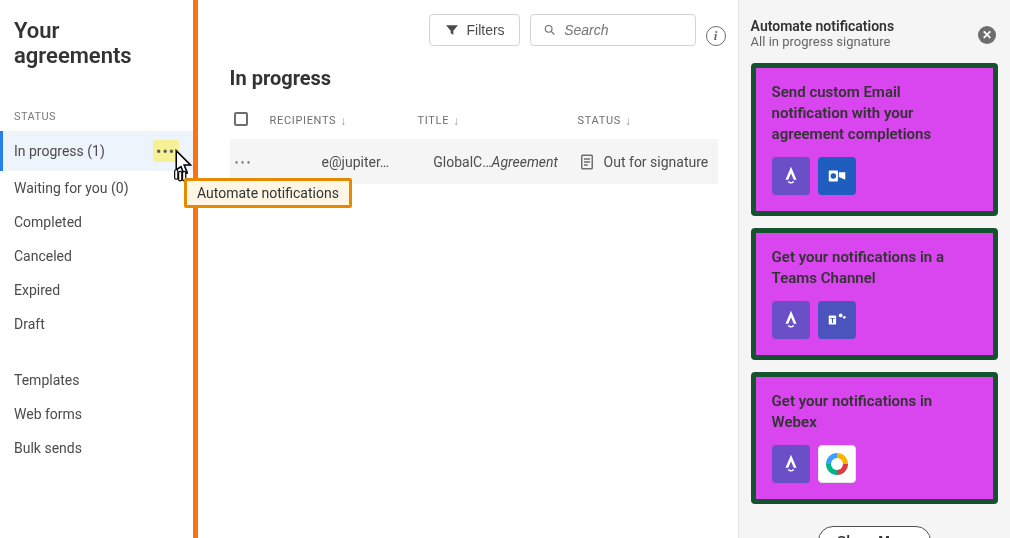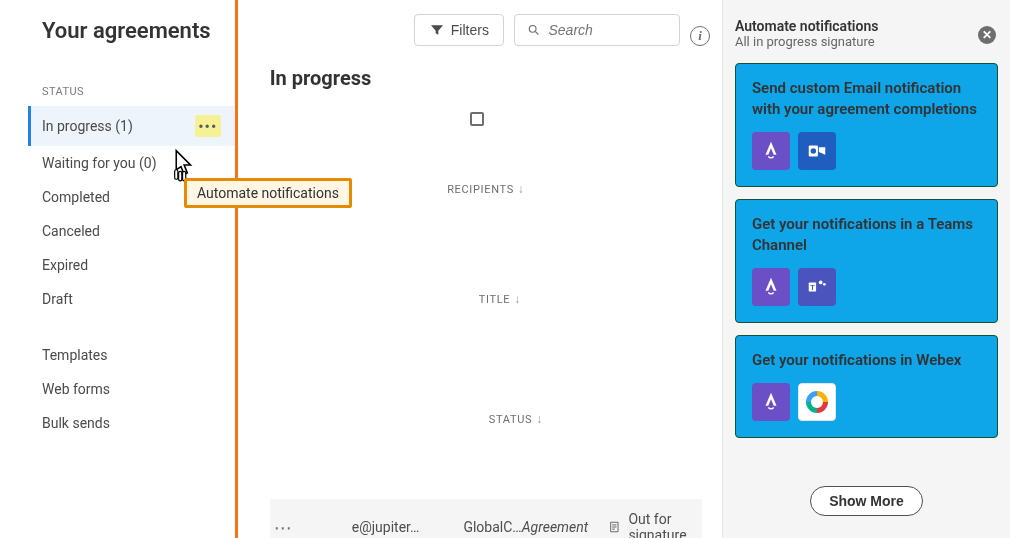--- a/index.html
+++ b/index.html
@@ -1,39 +1,39 @@
 <!DOCTYPE html>
 <html><head>
 <meta charset="utf-8">
 <style>
   * { box-sizing: border-box; margin: 0; padding: 0; }
   body { font-family: -apple-system, BlinkMacSystemFont, "Segoe UI", Roboto, Arial, sans-serif; font-size: 14px; color: #2c2c2c; width: 1010px; height: 538px; overflow: hidden; background: #fff; position: relative; }
   .container { display: flex; height: 100%; }
-  .left-col { width: 216px; border-right: 3px solid #f97316; padding-top: 18px; margin-left: 28px; }
+  .left-col { width: 216px; border-right: 5px solid #f97316; padding-top: 18px; }
   .main-col { flex: 1; padding: 18px 0 0 0; position: relative; }
   .right-panel { width: 296px; background: #f5f5f5; border-left: 1px solid #e6e6e6; padding: 18px 12px 12px 12px; position: relative; display: flex; flex-direction: column; }
 
   .page-title { font-size: 22px; font-weight: 600; padding: 0 14px 20px 14px; color: #333; }
 
   .topbar { position: absolute; top: 14px; right: 12px; display: flex; align-items: flex-end; gap: 10px; }
   .filters-btn { display: inline-flex; align-items: center; gap: 6px; border: 1px solid #d3d3d3; border-radius: 4px; background: #fff; padding: 7px 14px; cursor: pointer; font-size: 14px; color: #4b4b4b; }
   .search-wrap { display: inline-flex; align-items: center; gap: 8px; border: 1px solid #d3d3d3; border-radius: 4px; background: #fff; padding: 7px 12px; width: 166px; }
   .search-wrap input { border: none; outline: none; font-style: italic; color: #888; width: 100%; font-size: 14px; }
   .info-btn { width: 20px; height: 20px; border: 1.5px solid #6e6e6e; border-radius: 50%; display: flex; align-items: center; justify-content: center; font-style: italic; font-family: serif; font-weight: bold; color: #6e6e6e; cursor: pointer; font-size: 13px; }
 
   .sidebar-heading { font-size: 11px; color: #7a7a7a; letter-spacing: 0.04em; padding: 22px 14px 8px 14px; }
   .sidebar-item { position: relative; display: flex; align-items: center; justify-content: space-between; padding: 9px 14px; font-size: 14px; color: #4b4b4b; cursor: pointer; }
   .sidebar-item.active { background: #eef4fb; }
   .sidebar-item.active::before { content: ""; position: absolute; left: 0; top: 0; bottom: 0; width: 3px; background: #2680eb; }
   .sidebar-item.with-more .more-dots { width: 26px; height: 22px; background: #f7f196; display: flex; align-items: center; justify-content: center; border-radius: 2px; font-size: 16px; letter-spacing: 1px; color: #5a5a5a; }
   .sidebar-group2 { margin-top: 22px; }
 
   .main-inner { padding: 0 20px 0 32px; }
   .section-title { font-size: 20px; font-weight: 700; color: #333; margin-top: 48px; margin-bottom: 12px; }
-  .table-head { display: flex; align-items: center; padding: 10px 0; font-size: 11px; color: #6e6e6e; letter-spacing: 0.06em; flex-direction: column; }
+  .table-head { display: flex; align-items: center; padding: 10px 0; font-size: 11px; color: #6e6e6e; letter-spacing: 0.06em; }
   .col-check { width: 40px; padding-left: 4px; }
   .col-recipients { flex: 0 0 120px; display: flex; align-items: center; gap: 4px; }
   .col-title { flex: 0 0 100px; display: flex; align-items: center; gap: 4px; margin-left: 28px; }
   .col-status { flex: 0 0 140px; display: flex; align-items: center; gap: 4px; margin-left: 60px; }
   .sort-arrow { font-size: 12px; color: #9a9a9a; }
   .checkbox { width: 14px; height: 14px; border: 2px solid #6e6e6e; border-radius: 2px; display: inline-block; }
 
   .row { display: flex; align-items: center; padding: 12px 0; background: #f5f5f5; font-size: 14px; color: #4e4e4e; }
   .row .col-check { padding-left: 4px; }
   .row-more { display: inline-block; font-size: 18px; letter-spacing: 1px; color: #6e6e6e; }
@@ -45,21 +45,21 @@
 
   
   .popover { position: absolute; top: 146px; left: 158px; display: flex; flex-direction: column; align-items: flex-start; z-index: 10; }
   .cursor { width: 34px; height: 38px; margin-left: 6px; margin-bottom: -6px; }
   .tooltip-item { border: 3px solid #e68a00; background: #fff6e6; padding: 4px 10px; font-size: 14px; color: #333; border-radius: 2px; margin-left: 26px; }
 
   
   .rp-close { position: absolute; top: 26px; right: 14px; width: 18px; height: 18px; background: #6e6e6e; border-radius: 50%; display: flex; align-items: center; justify-content: center; color: #fff; font-size: 12px; cursor: pointer; font-weight: bold; }
   .rp-title { font-size: 14px; font-weight: 600; color: #333; }
   .rp-sub { font-size: 13px; color: #666; margin-bottom: 14px; }
-  .card { background: #0ea5e9; border: 1px solid #14532d; border-radius: 4px; padding: 14px 16px 16px 16px; margin-bottom: 12px; }
+  .card { background: #d946ef; border: 5px solid #14532d; border-radius: 4px; padding: 14px 16px 16px 16px; margin-bottom: 12px; }
   .card-title { font-size: 15px; font-weight: 600; color: #333; line-height: 1.4; margin-bottom: 12px; }
   .badges { display: flex; gap: 8px; }
   .badge { width: 38px; height: 38px; border-radius: 4px; display: flex; align-items: center; justify-content: center; }
   .badge.purple { background: #6b4fc7; color: #fff; }
   .badge.outlook { background: #1f5dbe; color: #fff; }
   .badge.teams { background: #4b53bc; color: #fff; }
   .badge.white { background: #fff; border: 1px solid #e6e6e6; }
   .circle-multi { width: 22px; height: 22px; border-radius: 50%; background: conic-gradient(#f5b400 0 90deg, #e03a3e 90deg 180deg, #00b388 180deg 270deg, #3aa0ff 270deg 360deg); position: relative; }
   .circle-multi::after { content: ""; position: absolute; inset: 5px; background: #fff; border-radius: 50%; }
   .show-more-wrap { display: flex; justify-content: center; margin-top: auto; padding: 10px 0; }

